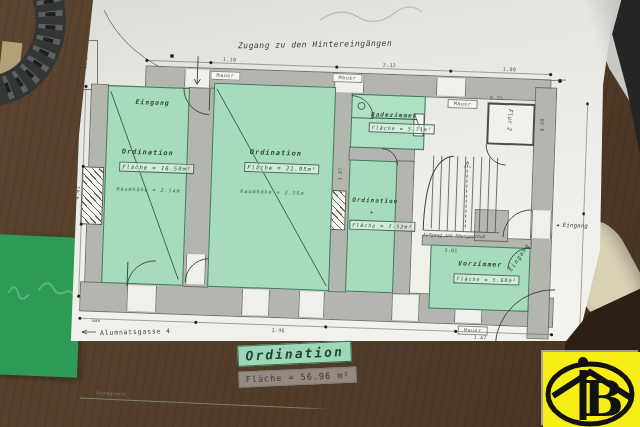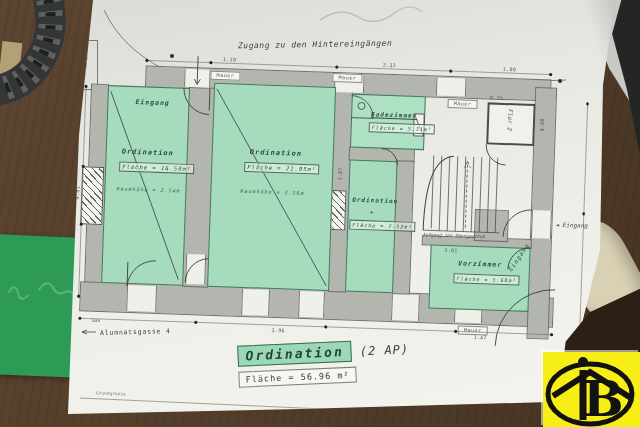--- a/index.html
+++ b/index.html
@@ -18,21 +18,21 @@
   #dark-object{left:606px;top:0;width:34px;height:155px;background:#232624;
     clip-path:polygon(45% 0,100% 0,100% 100%,62% 58%,18% 22%);}
   #beige-object{left:576px;top:222px;width:64px;height:118px;background:#d9d1b4;
     border-radius:45% 30% 40% 50%;transform:rotate(-28deg);box-shadow:inset -6px -8px 14px rgba(0,0,0,.25);}
   #envelope{left:0;top:42px;width:20px;height:46px;background:#b3a077;transform:rotate(6deg);}
   #green-card{left:-6px;top:236px;width:86px;height:140px;background:#2d9a55;
     transform:rotate(2.5deg);box-shadow:2px 2px 6px rgba(0,0,0,.35);}
   #dark-corner{left:520px;top:280px;width:120px;height:147px;background:#2c1f15;
     clip-path:polygon(30% 100%,38% 42%,58% 22%,100% 6%,100% 100%);}
   
-  #paper{left:0;top:0;width:640px;height:427px;
+  #paper{left:0;top:0;width:640px;height:341px;
     clip-path:polygon(93px 0,615px 0,603px 85px,600px 250px,578px 340px,548px 402px,300px 409px,68px 414px,79px 135px);
     background:
       linear-gradient(105deg,rgba(0,0,0,.14) 0 14px,rgba(0,0,0,0) 40px),
       linear-gradient(255deg,rgba(0,0,0,.16) 0 18px,rgba(0,0,0,0) 55px),
       linear-gradient(170deg,#dadbd5 0%,#e7e8e2 30%,#efefe9 60%,#f4f3ed 100%);}
   
   #plan{left:80px;top:55px;width:505px;height:300px;transform:rotate(2deg);}
   .w{position:absolute;background:#b3b6ae;outline:1px solid #6f726b;}
   .gap{position:absolute;background:#f0f0ea;border:1px solid #777;border-top:none;border-bottom:none;}
   .room{position:absolute;background:#a7dbbd;border:1px solid #46795d;}

